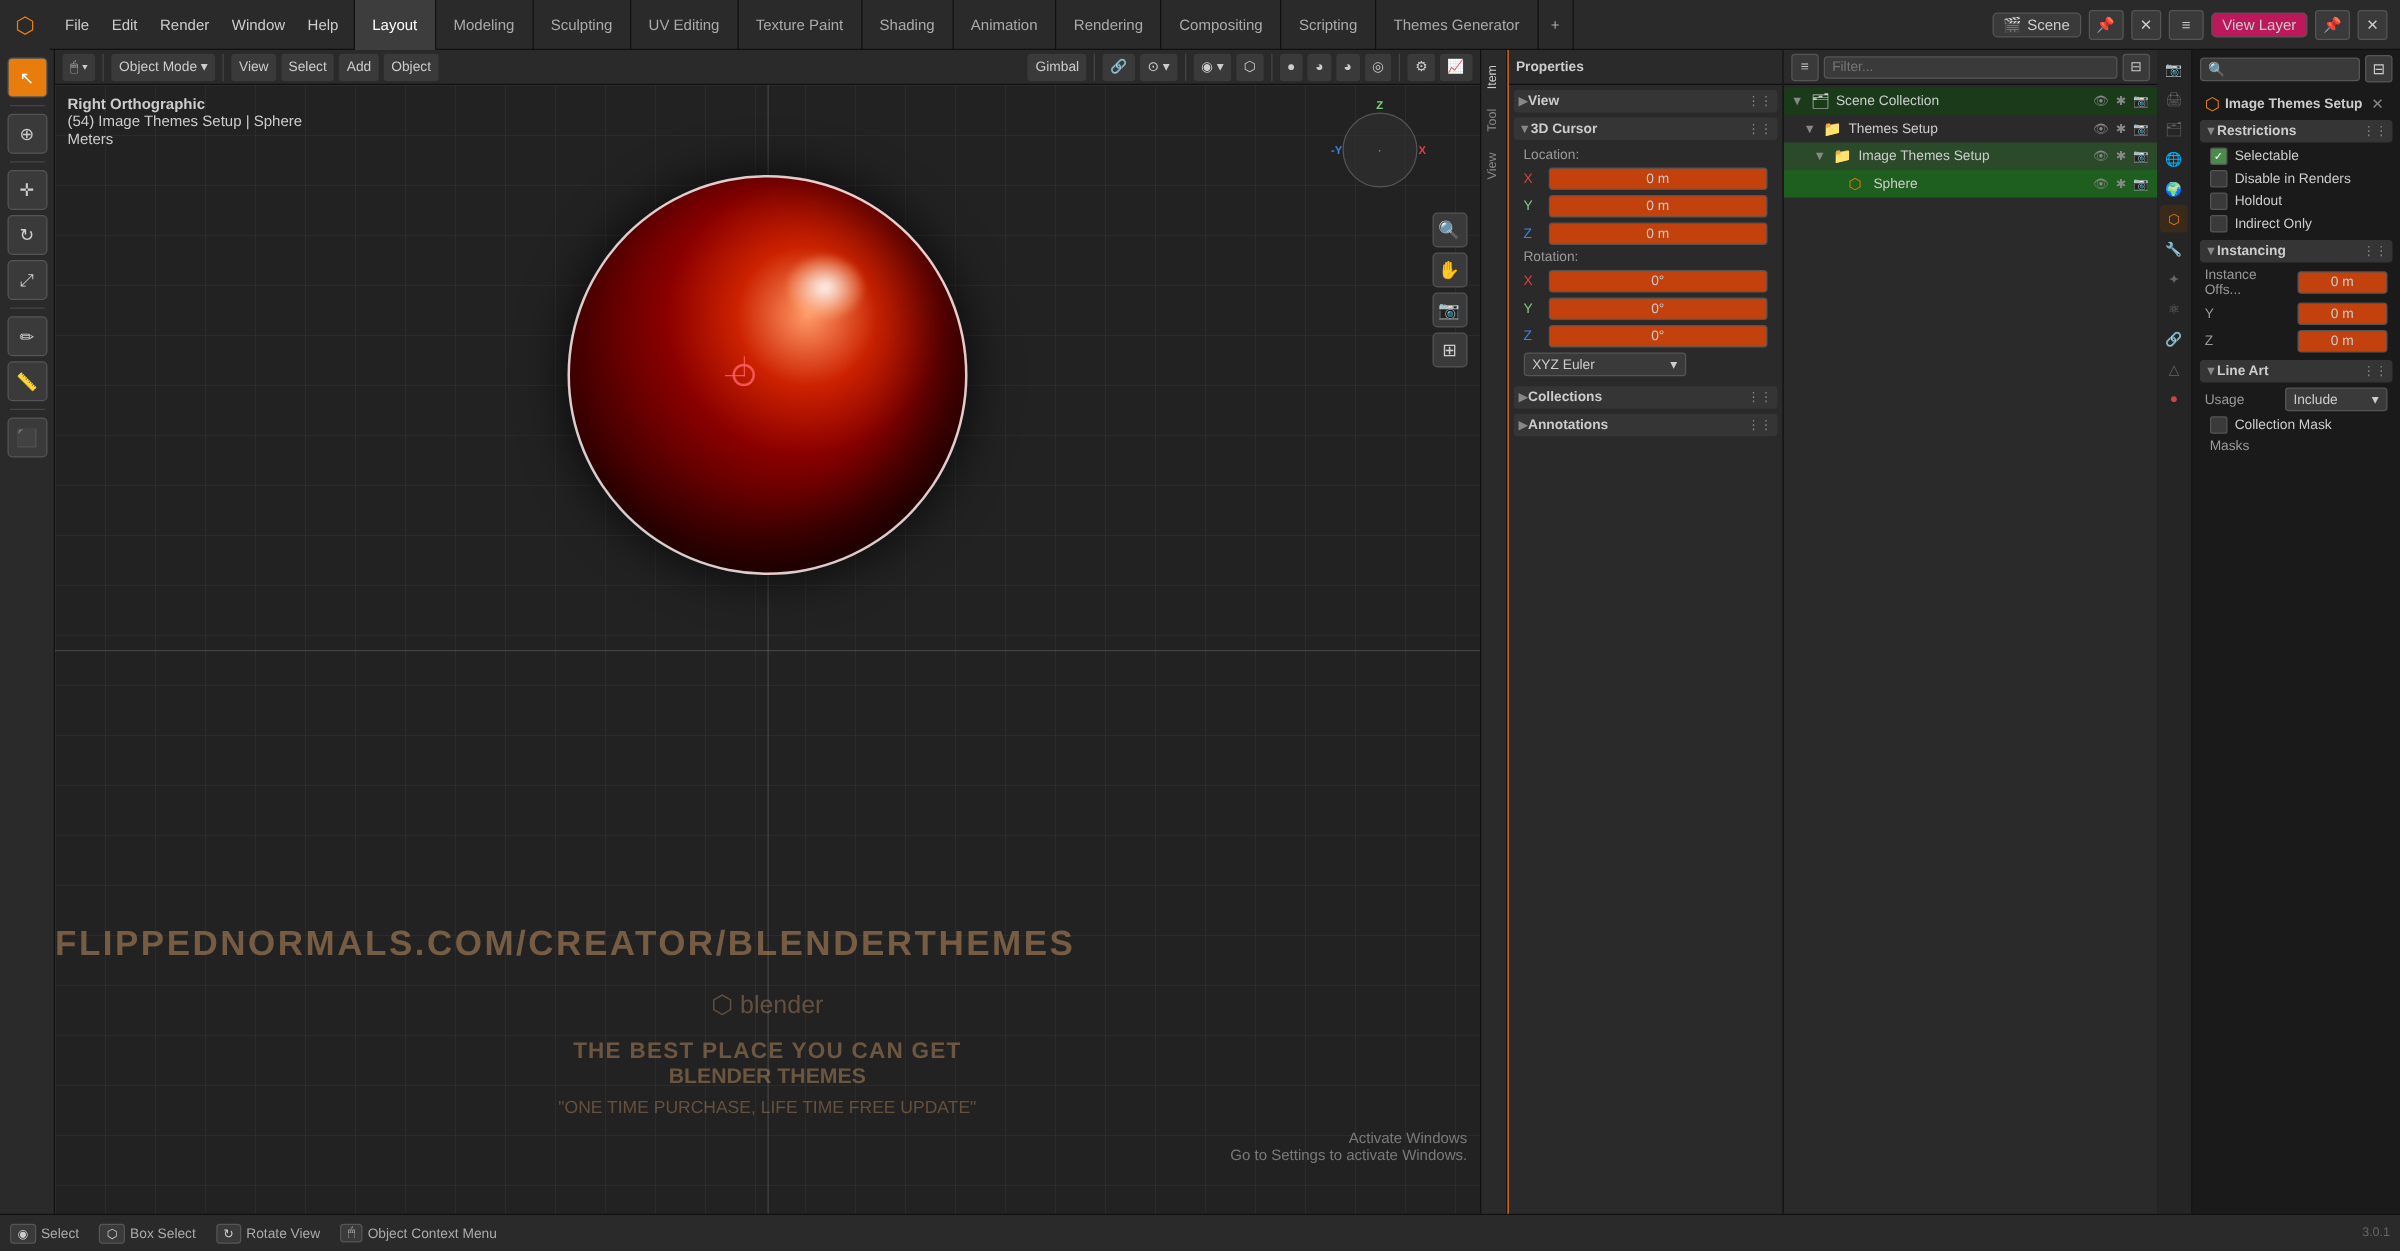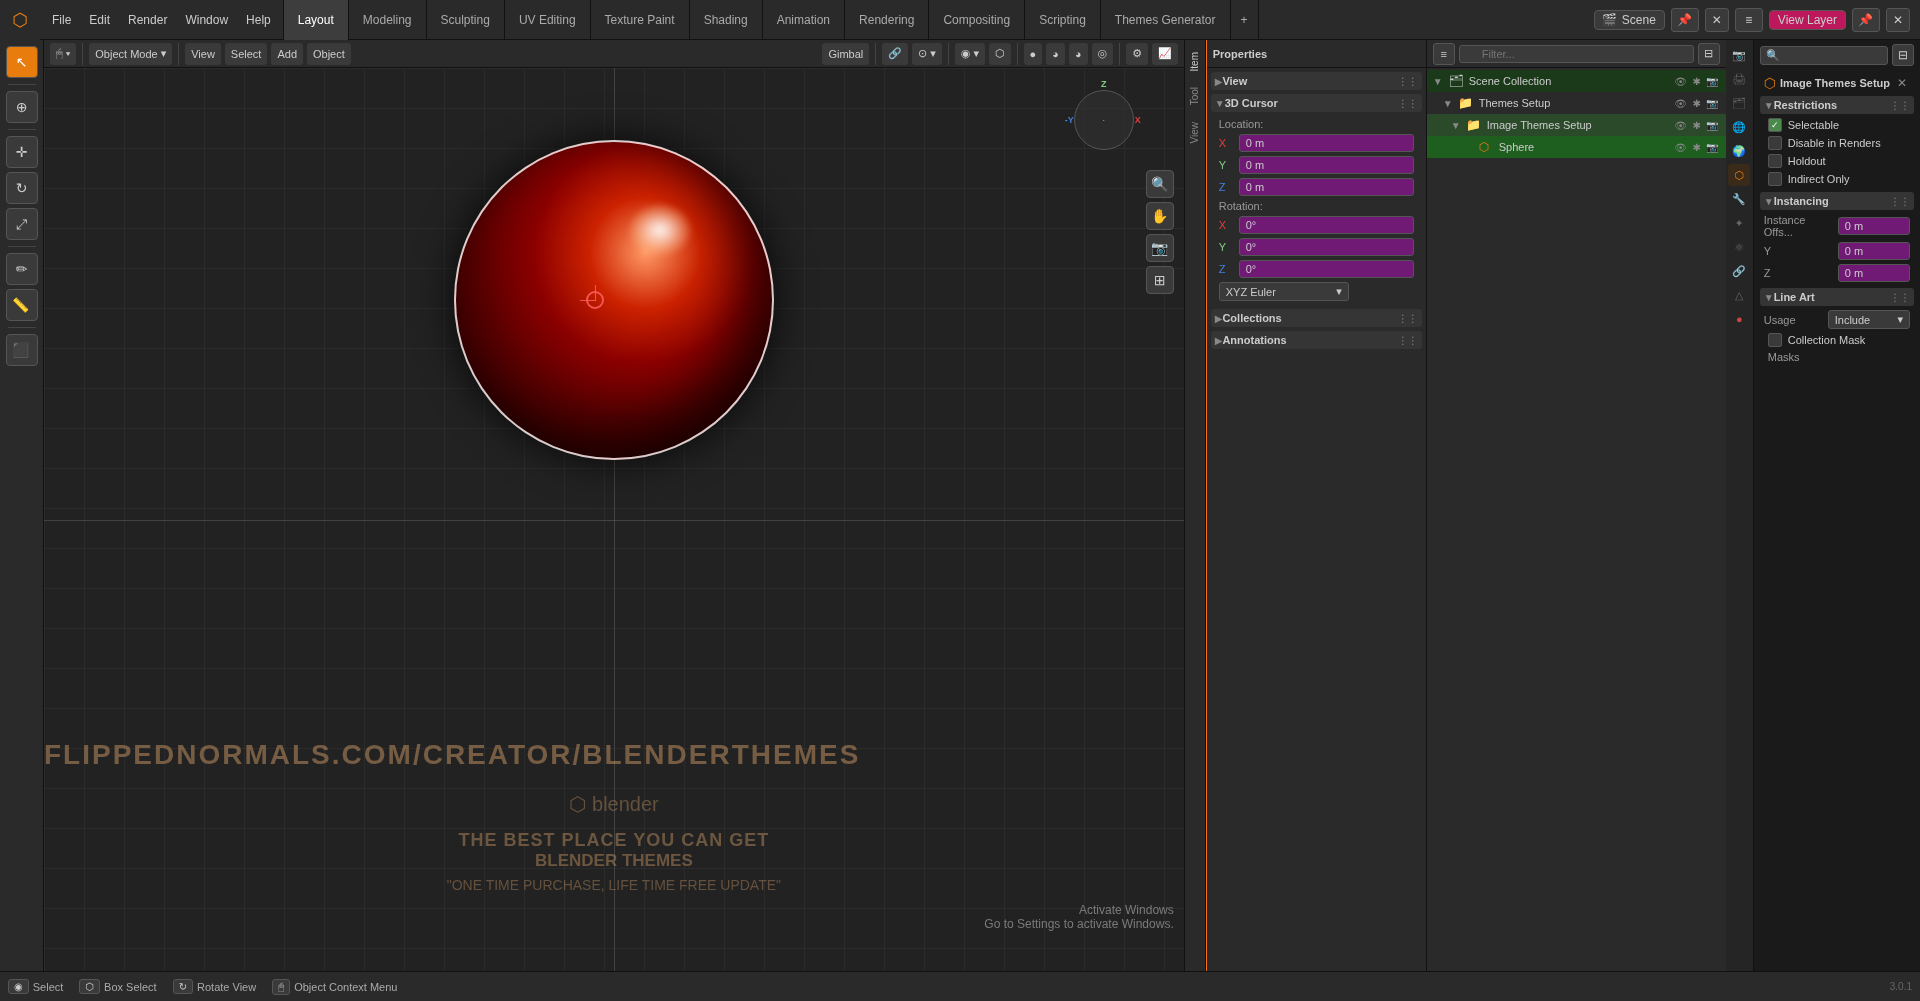--- a/index.html
+++ b/index.html
@@ -379,27 +379,28 @@
       gap: 4px;
     }
     .prop-label {
       color: #999;
       font-size: 11px;
       width: 70px;
       flex-shrink: 0;
     }
     .prop-field {
       flex: 1;
-      background: #701a75;
+      background: #c2410c;
       border: 1px solid #555;
       border-radius: 3px;
       padding: 2px 6px;
       color: #ccc;
       font-size: 11px;
       cursor: text;
+      text-align: center;
     }
     .prop-checkbox-row {
       display: flex;
       align-items: center;
       gap: 6px;
       padding: 2px 8px;
     }
     .prop-checkbox {
       width: 14px;
       height: 14px;
@@ -732,20 +733,25 @@
       <div class="vp-separator"></div>
       <button class="vp-btn">⚙</button>
       <button class="vp-btn">📈</button>
     </div>
 
     <div class="grid-bg">
       <div class="grid-center-h"></div>
       <div class="grid-center-v"></div>
     </div>
 
+    <div class="vp-info">
+      <div class="vp-info-title">Right Orthographic</div>
+      <div>(54) Image Themes Setup | Sphere</div>
+      <div>Meters</div>
+    </div>
 
     <div class="nav-gizmo">
       <div class="nav-circle">
         <div style="font-size:9px;color:#aaa;">·</div>
         <div class="nav-axis x">X</div>
         <div class="nav-axis y">Z</div>
         <div class="nav-axis z">-Y</div>
       </div>
     </div>
 
@@ -857,21 +863,21 @@
           <span class="prop-section-title">Annotations</span>
           <span class="prop-section-dots">⋮⋮</span>
         </div>
       </div>
     </div>
   </div>
 
   <div id="outliner">
     <div id="outliner-header">
       <div style="width:22px;height:22px;background:#3a3a3a;border:1px solid #555;border-radius:3px;display:flex;align-items:center;justify-content:center;cursor:pointer;font-size:11px;">≡</div>
-      <input id="outliner-search" placeholder="Filter..." style="flex: 1 1 0%; background: rgb(58, 58, 58); border: 1px solid rgb(85, 85, 85); border-radius: 3px; padding: 2px 22px; color: rgb(204, 204, 204); font-size: 11px;">
+      <input id="outliner-search" placeholder="Filter..." style="flex: 1 1 0%; background: rgb(58, 58, 58); border: 1px solid rgb(85, 85, 85); border-radius: 3px; padding: 2px 6px; color: rgb(204, 204, 204); font-size: 11px;">
       <div style="width:22px;height:22px;background:#3a3a3a;border:1px solid #555;border-radius:3px;display:flex;align-items:center;justify-content:center;cursor:pointer;font-size:11px;">⊟</div>
     </div>
     <div id="outliner-content">
 
       <div class="outliner-item" style="background:#1a3a1a;">
         <div class="outliner-arrow">▼</div>
         <div class="outliner-icon">🗂</div>
         <div class="outliner-name">Scene Collection</div>
         <div class="outliner-icons">
           <span class="out-icon">👁</span>

